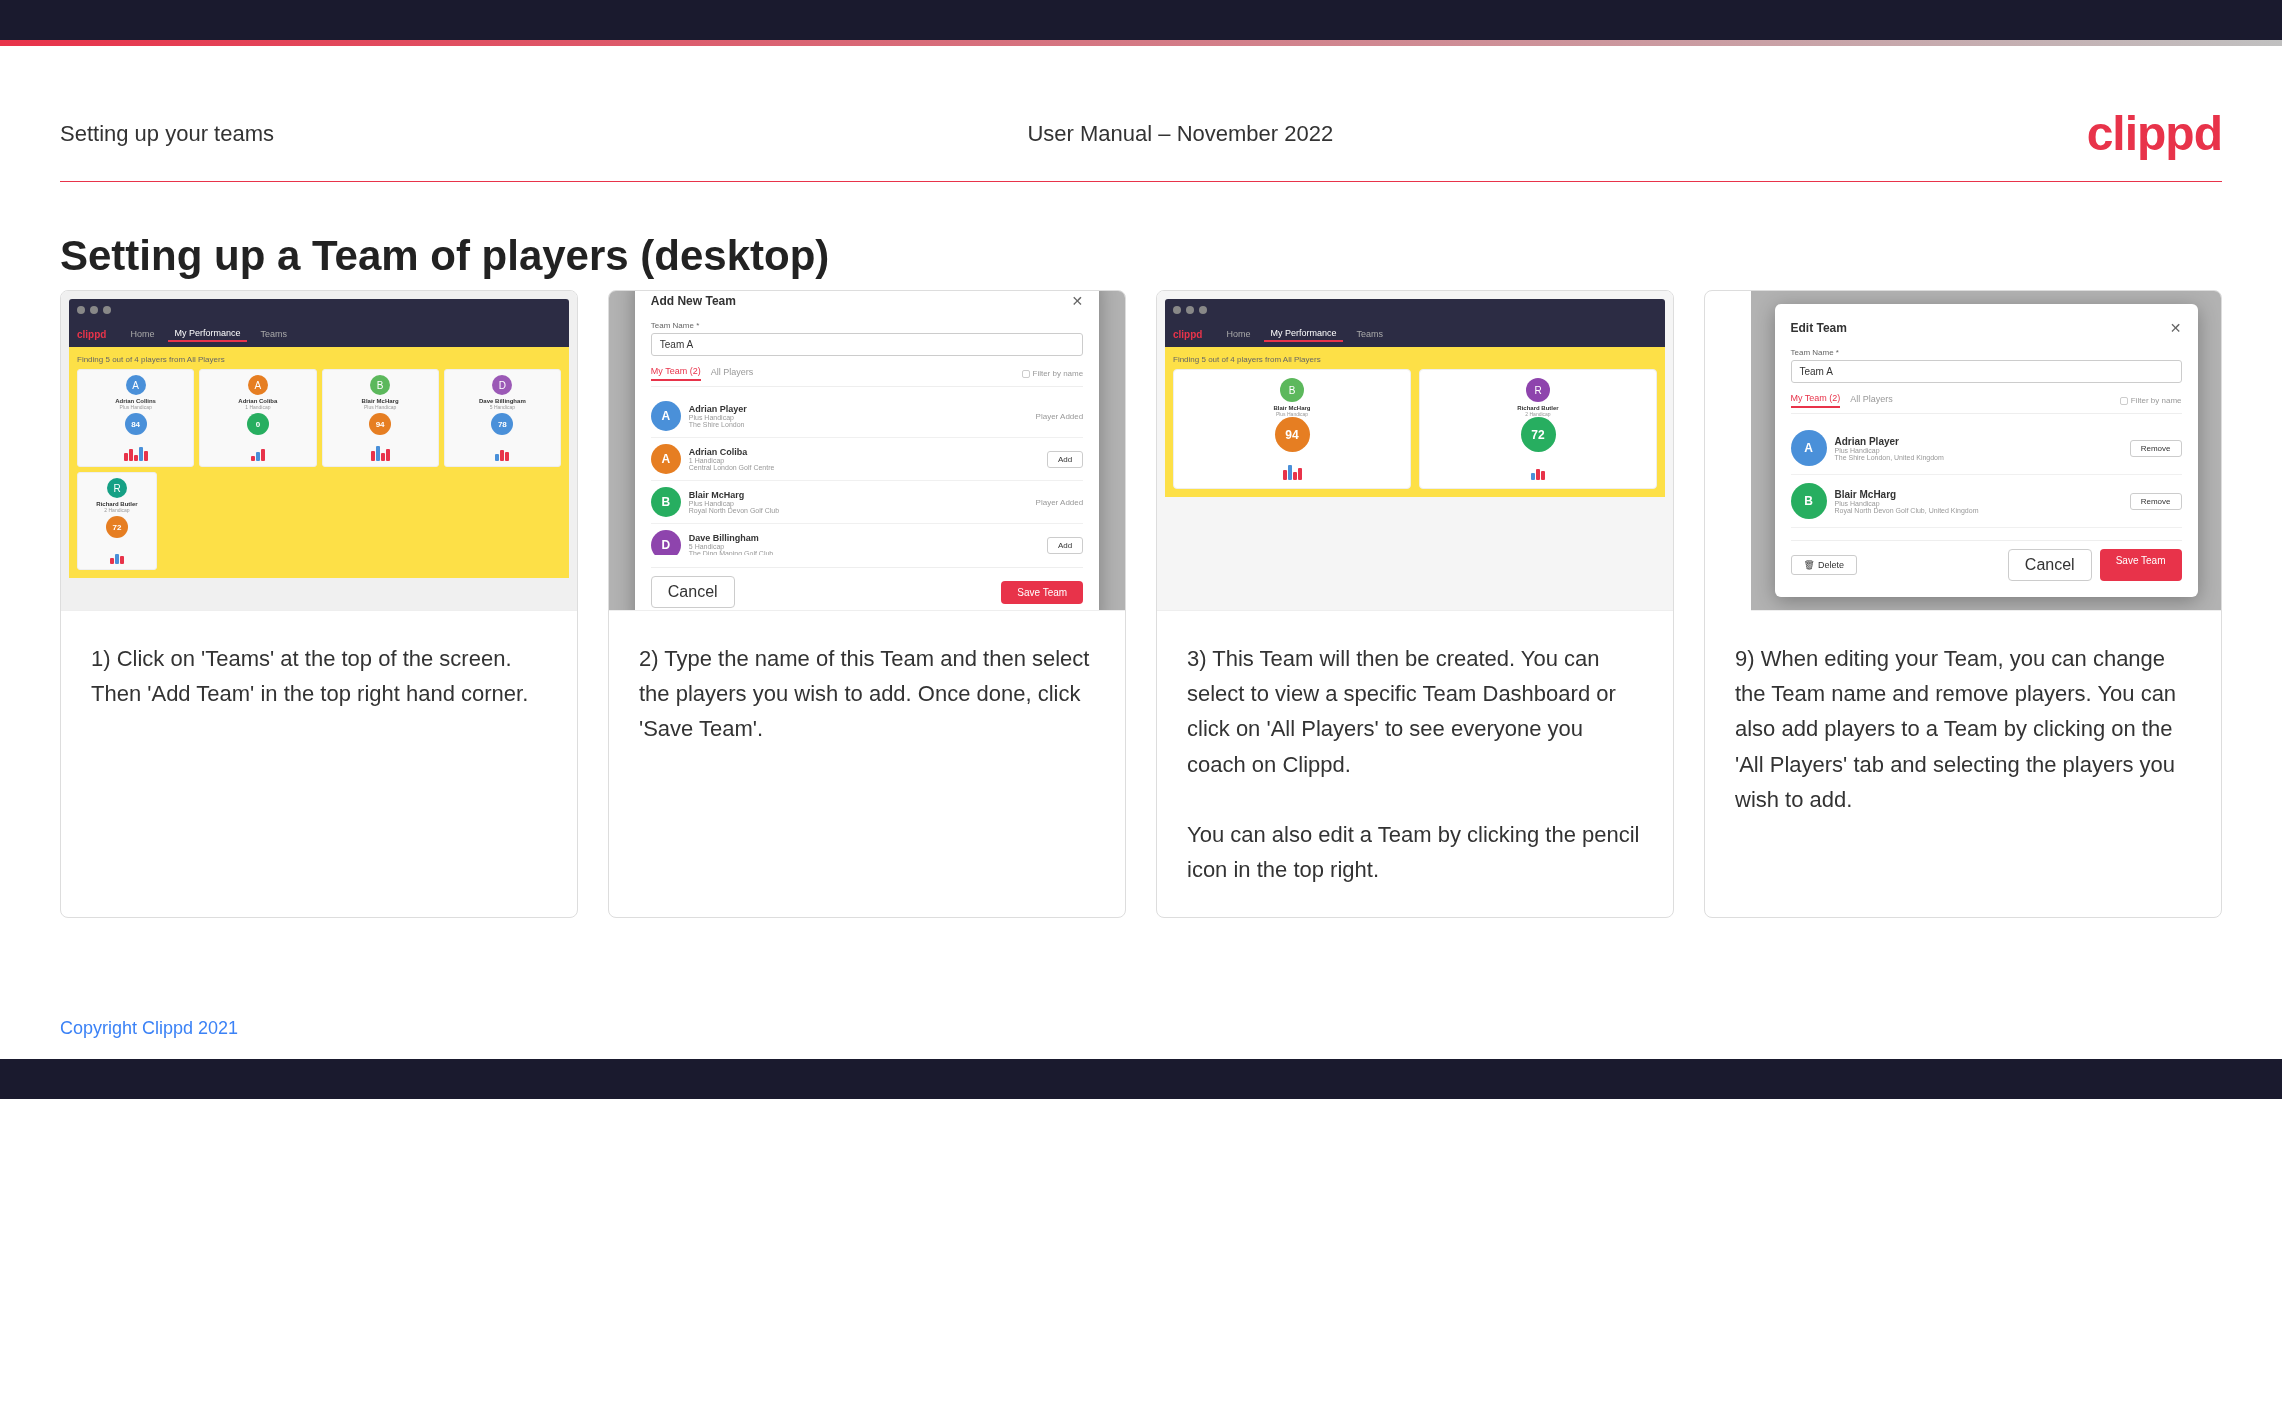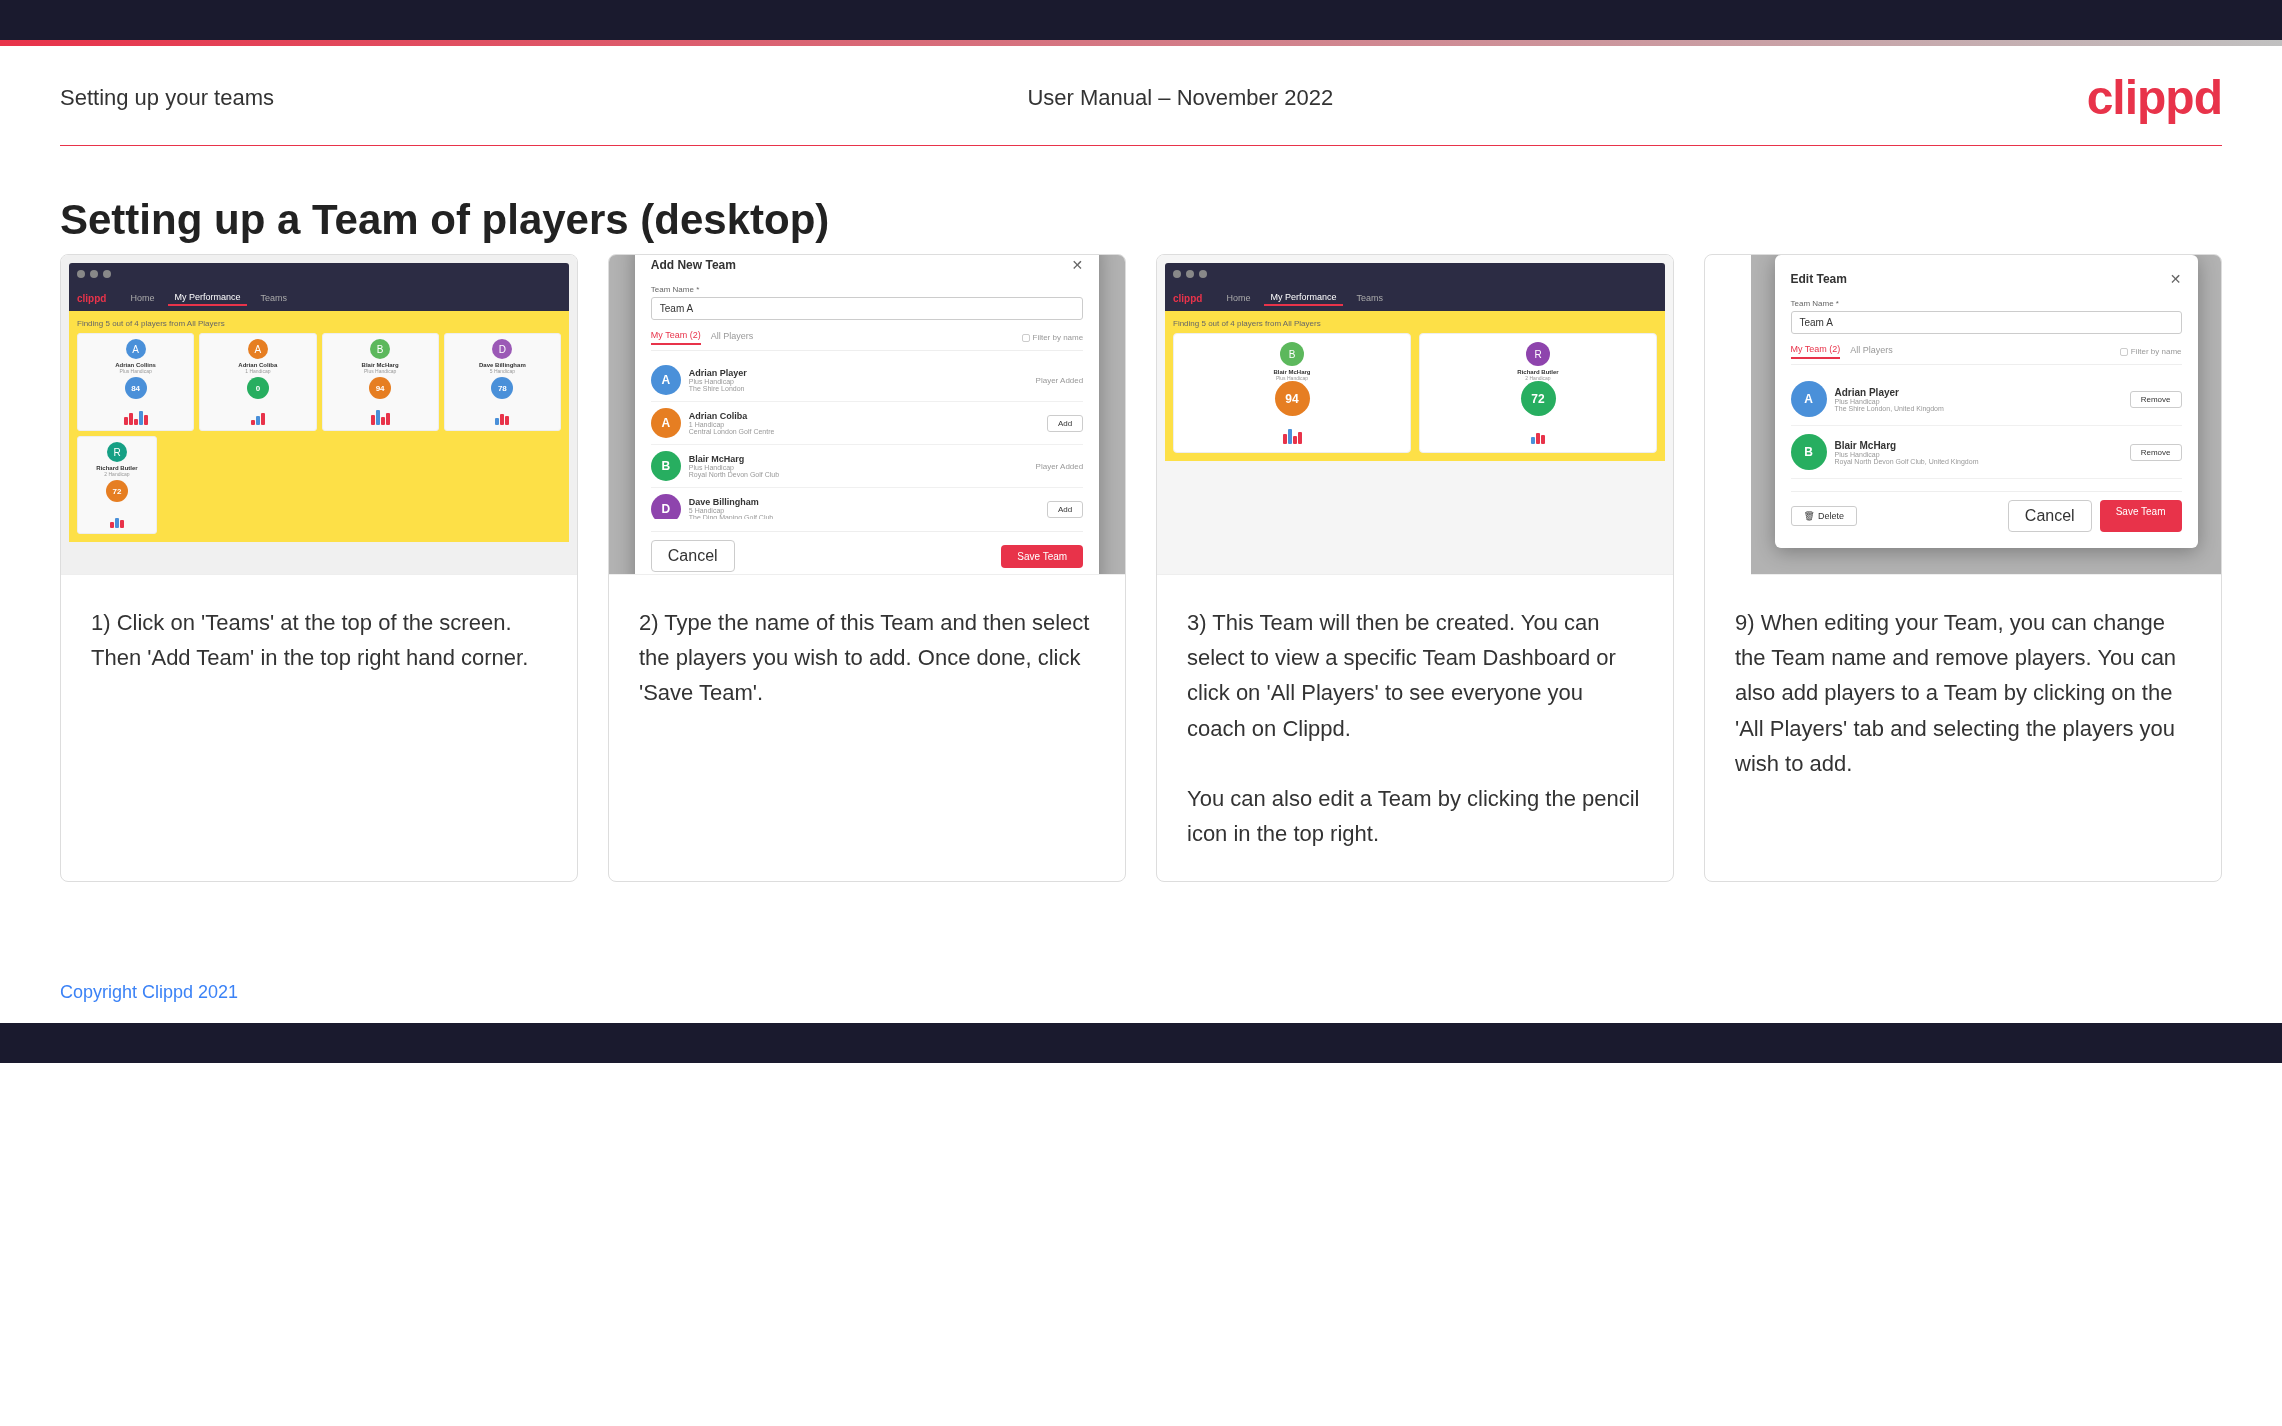--- a/index.html
+++ b/index.html
@@ -23,21 +23,22 @@
       background: linear-gradient(to right, #e8334a, #c0c0c0);
       height: 6px;
       width: 100%;
     }
 
     
     .header {
       display: flex;
       align-items: center;
       justify-content: space-between;
-      padding: 24px 60px 20px 60px;
+      padding: 46px 60px 20px 60px;
+      margin-top: 14px;
     }
 
     .header-left {
       font-size: 22px;
       color: #333;
     }
 
     .header-center {
       font-size: 22px;
       color: #333;
@@ -435,21 +436,21 @@
       color: #fff;
       font-size: 14px;
       font-weight: bold;
       margin-bottom: 5px;
     }
 
     
     .screenshot-4 {
       background: rgba(0,0,0,0.3);
       display: flex;
-      align-items: flex-start;
+      align-items: center;
       justify-content: center;
       margin-left: 46px;
     }
 
     .mock-edit-dialog {
       background: #fff;
       border-radius: 6px;
       width: 90%;
       padding: 16px;
       box-shadow: 0 4px 20px rgba(0,0,0,0.3);

